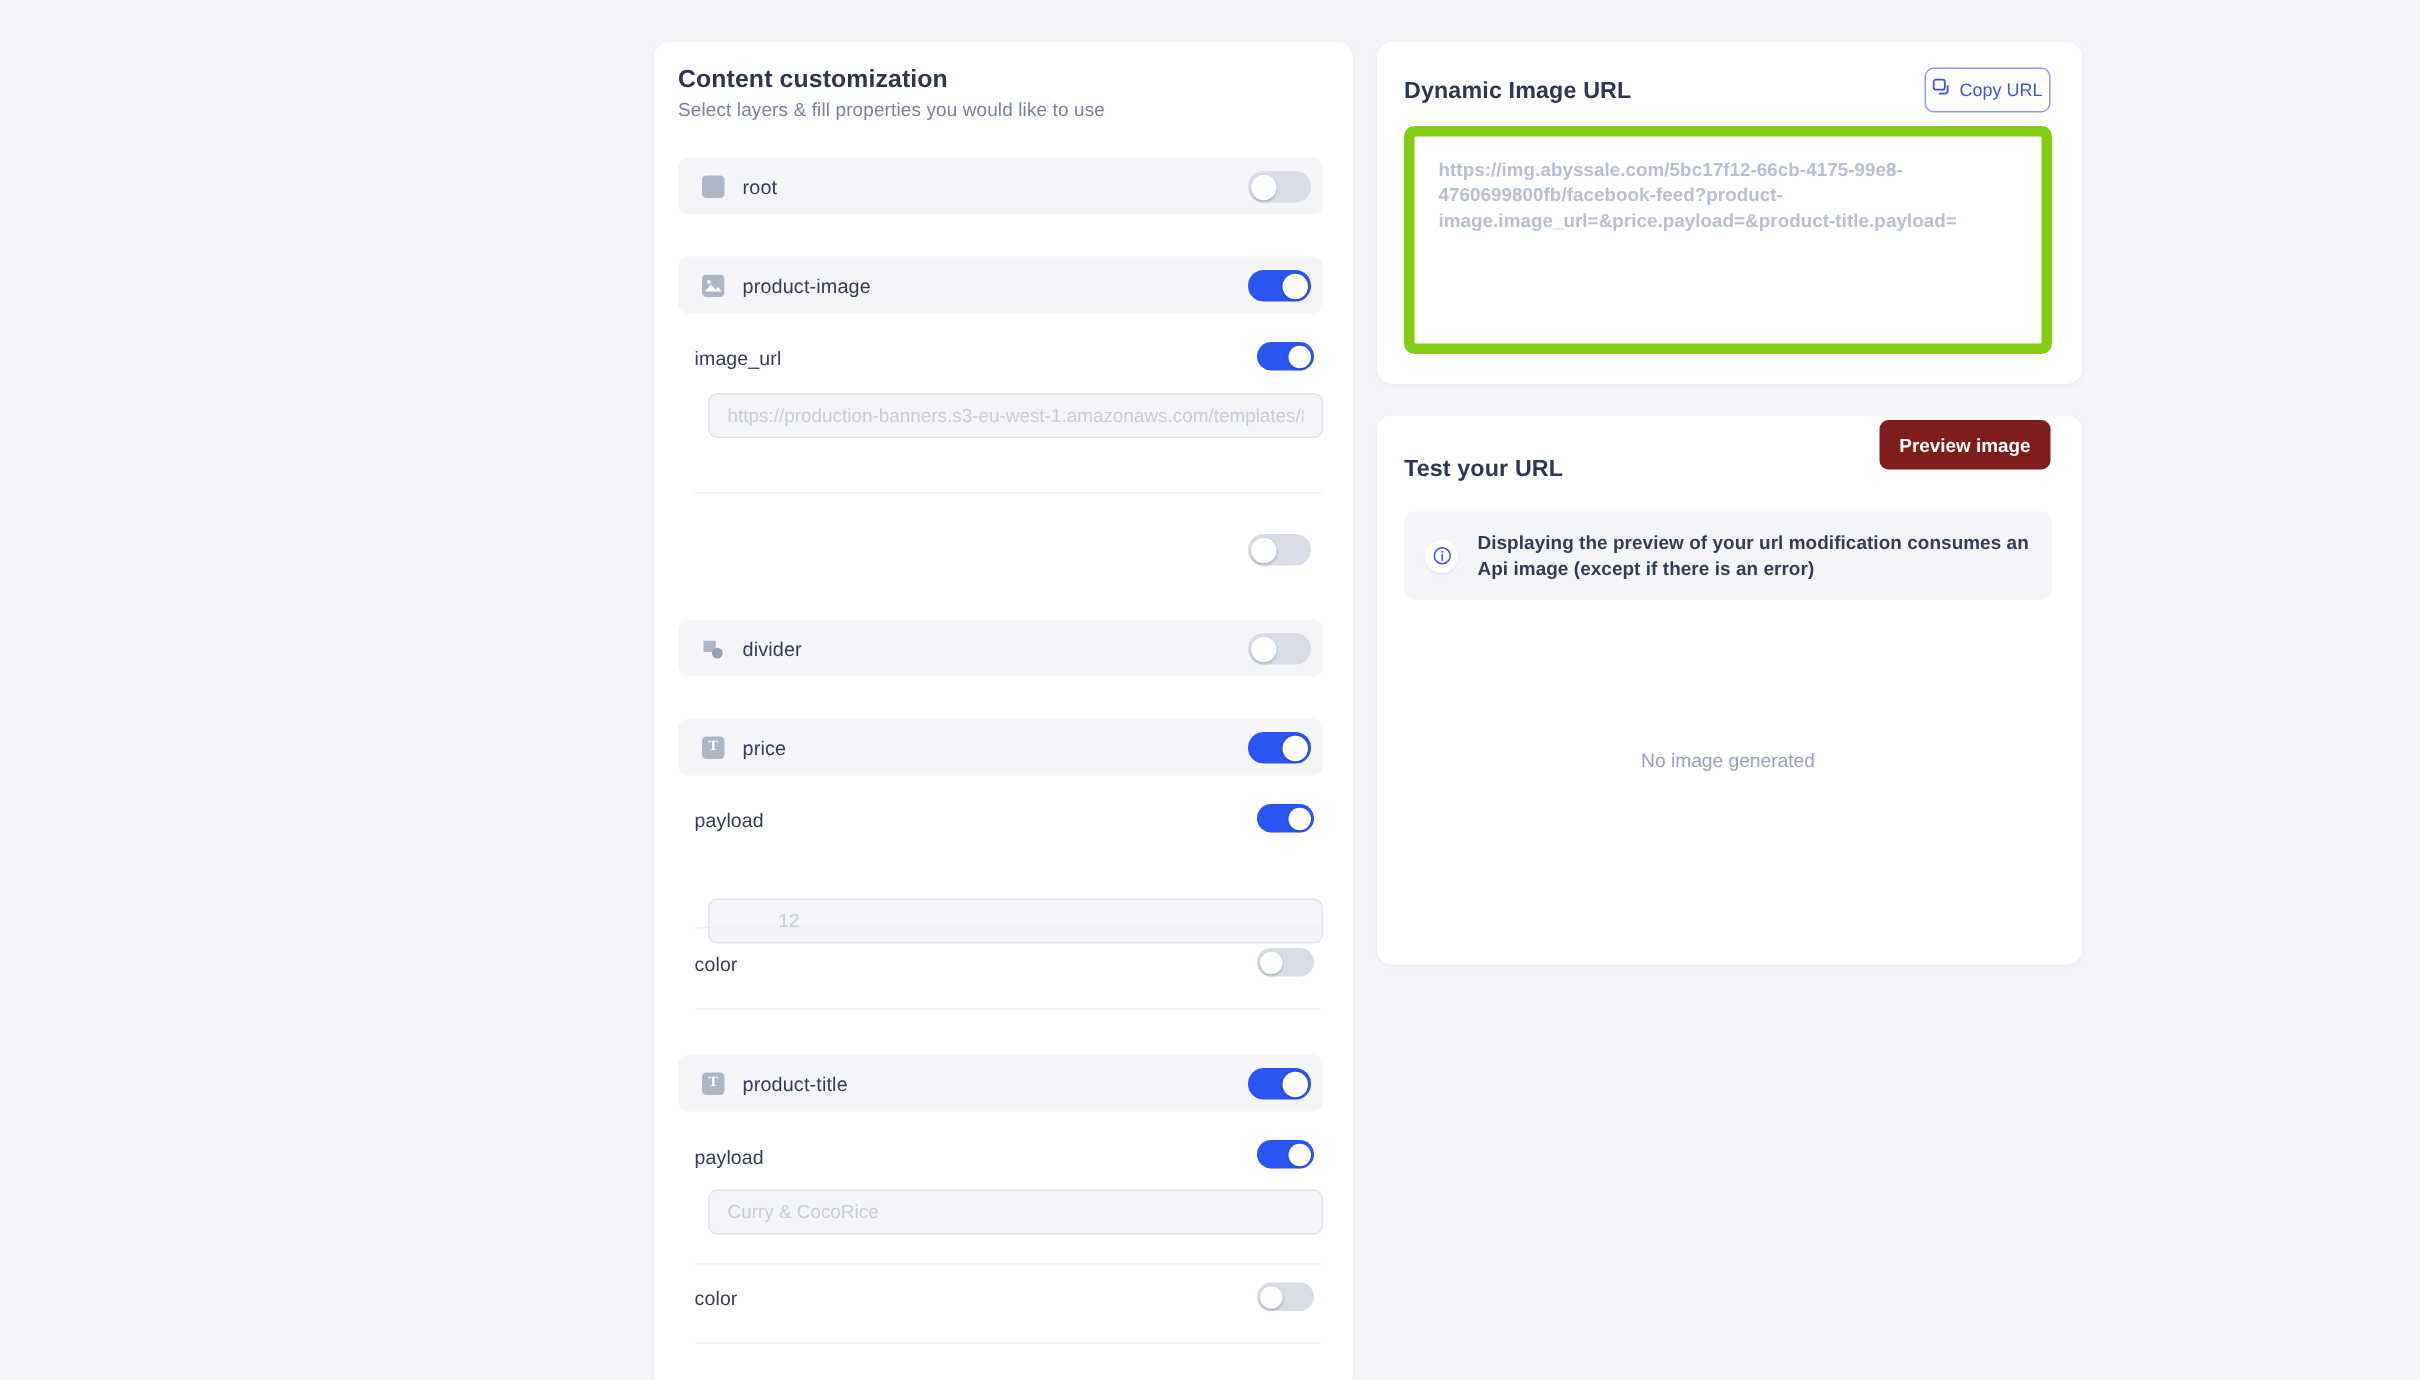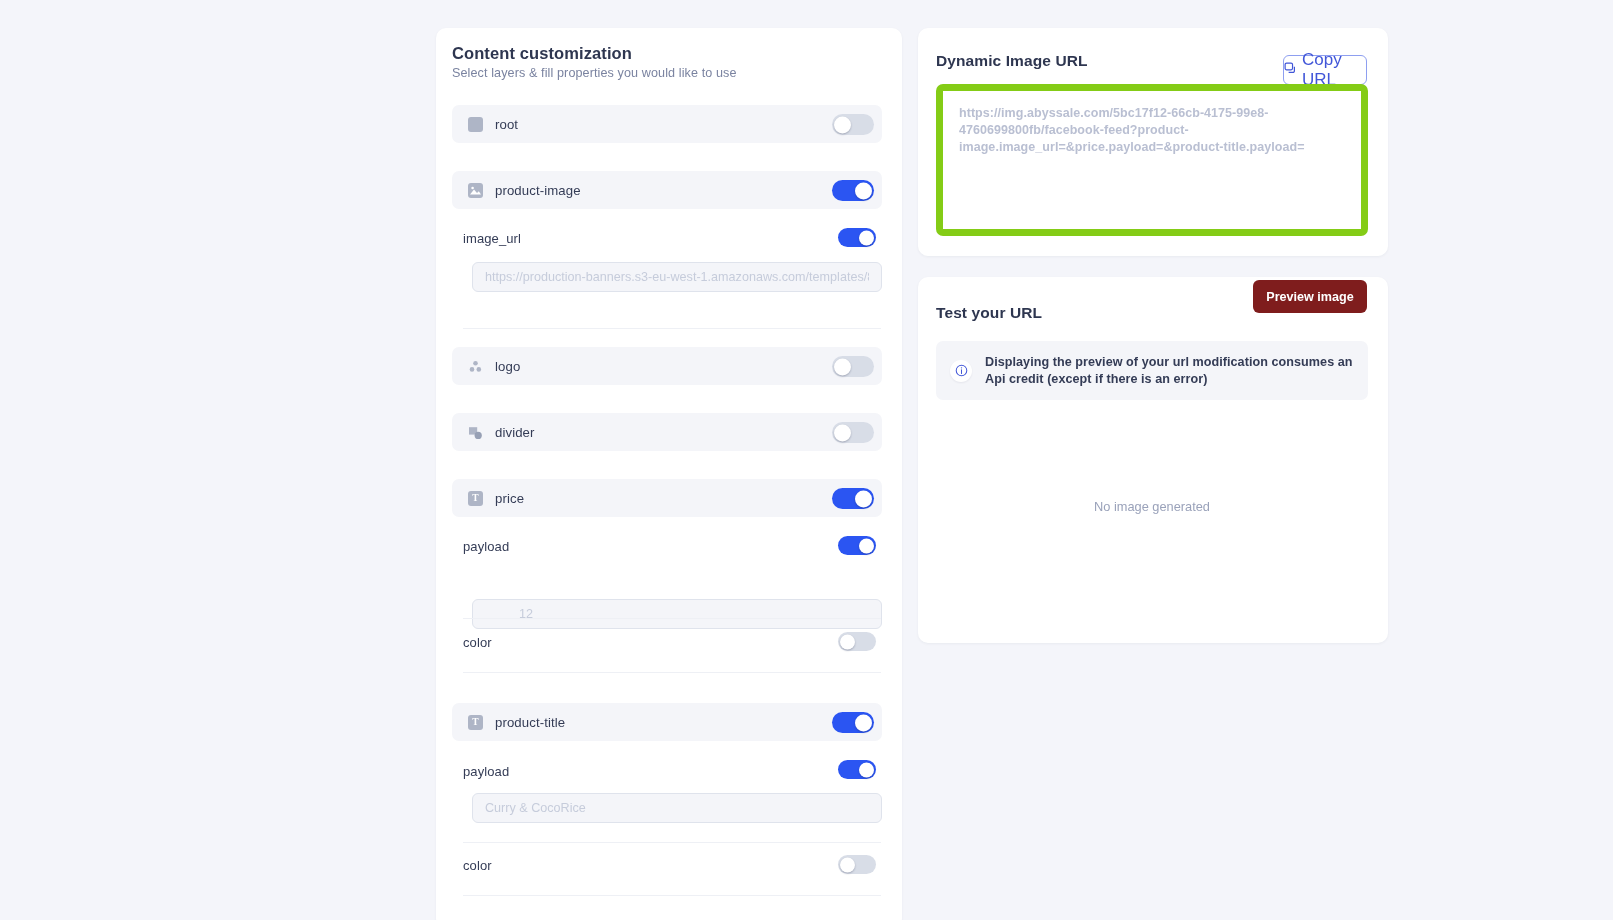--- a/index.html
+++ b/index.html
@@ -93,23 +93,22 @@
     position: absolute; font-size: 15.5px; font-weight: 600;
     color: #2e3650; letter-spacing: .1px;
   }
   #url-title  { left: 936px; top: 52px; text-align: center; }
   #test-title { left: 936px; top: 304px; }
 
   .copy-btn {
     position: absolute; left: 1283px; top: 45px; width: 84px; height: 30px;
     border: 1px solid #8e9ff0; border-radius: 6px; background: #fff;
     display: flex; align-items: center; justify-content: center; gap: 5px;
-    color: #4156d8; font-size: 17px; font-weight: 500; cursor: pointer;
-    font-family: "Liberation Sans", sans-serif;
-    margin-top: 10px;
+    color: #4156d8; font-size: 12px; font-weight: 500; cursor: pointer;
+    font-family: "Liberation Sans", sans-serif;
   }
 
   .url-box {
     position: absolute; left: 936px; top: 84px; width: 432px; height: 152px;
     background: #fff; border: 7px solid #84cc16; border-radius: 7px;
     padding: 14px 16px; overflow: hidden;
   }
   .url-text {
     font-size: 12.5px; line-height: 17px; color: #b9bfd2;
     font-weight: 600; word-break: break-word; letter-spacing: .05px;
@@ -176,30 +175,20 @@
   <div class="prop-row" style="top:225px">
     <span class="prop-name">image_url</span>
   </div>
   <div class="toggle on sm" style="left:838px; top:228px">
     <span class="knob"></span>
   </div>
   <input class="field" style="top: 262px;" placeholder="https://production-banners.s3-eu-west-1.amazonaws.com/templates/845f">
 
   <div class="sep" style="top:328px"></div>
 
-  <div class="layer-row" style="top:347px">
-    <span class="licon">
-      <svg width="15" height="15" viewBox="0 0 15 15">
-        <circle cx="7.5" cy="4.2" r="2.3" fill="#aeb5c6"></circle>
-        <circle cx="4" cy="10.4" r="2.3" fill="#aeb5c6"></circle>
-        <circle cx="10.8" cy="10.4" r="2.3" fill="#aeb5c6"></circle>
-      </svg>
-    </span>
-    <span class="layer-name">logo</span>
-  </div>
   <div class="toggle off lg" style="left:832px; top:356px">
     <span class="knob"></span>
   </div>
 
   <div class="layer-row" style="top:413px">
     <span class="licon">
       <svg width="15" height="15" viewBox="0 0 15 15">
         <path d="M1 2.2 h8.2 v7.4 h-8.2 z" rx="1" fill="#aeb5c6"></path>
         <circle cx="10.2" cy="10.4" r="3.6" fill="#97a0b5"></circle>
       </svg>
@@ -287,18 +276,18 @@
   <button class="preview-btn">Preview image</button>
 
   <div class="notice">
     <span class="notice-icon">
       <svg width="13" height="13" viewBox="0 0 14 14" fill="none" stroke="#4156d8" stroke-width="1.1">
         <circle cx="7" cy="7" r="5.7"></circle>
         <path d="M7 6.2 v4" stroke-linecap="round"></path>
         <circle cx="7" cy="4.1" r="0.72" fill="#4156d8" stroke="none"></circle>
       </svg>
     </span>
-    <span class="notice-text">Displaying the preview of your url modification consumes an Api credit (except if there is an error)</span>
+    <span class="notice-text">Displaying the preview of your url modification consumes an Api image (except if there is an error)</span>
   </div>
 
   <div class="empty-state">No image generated</div>
 
 </div>
 
 </body></html>

